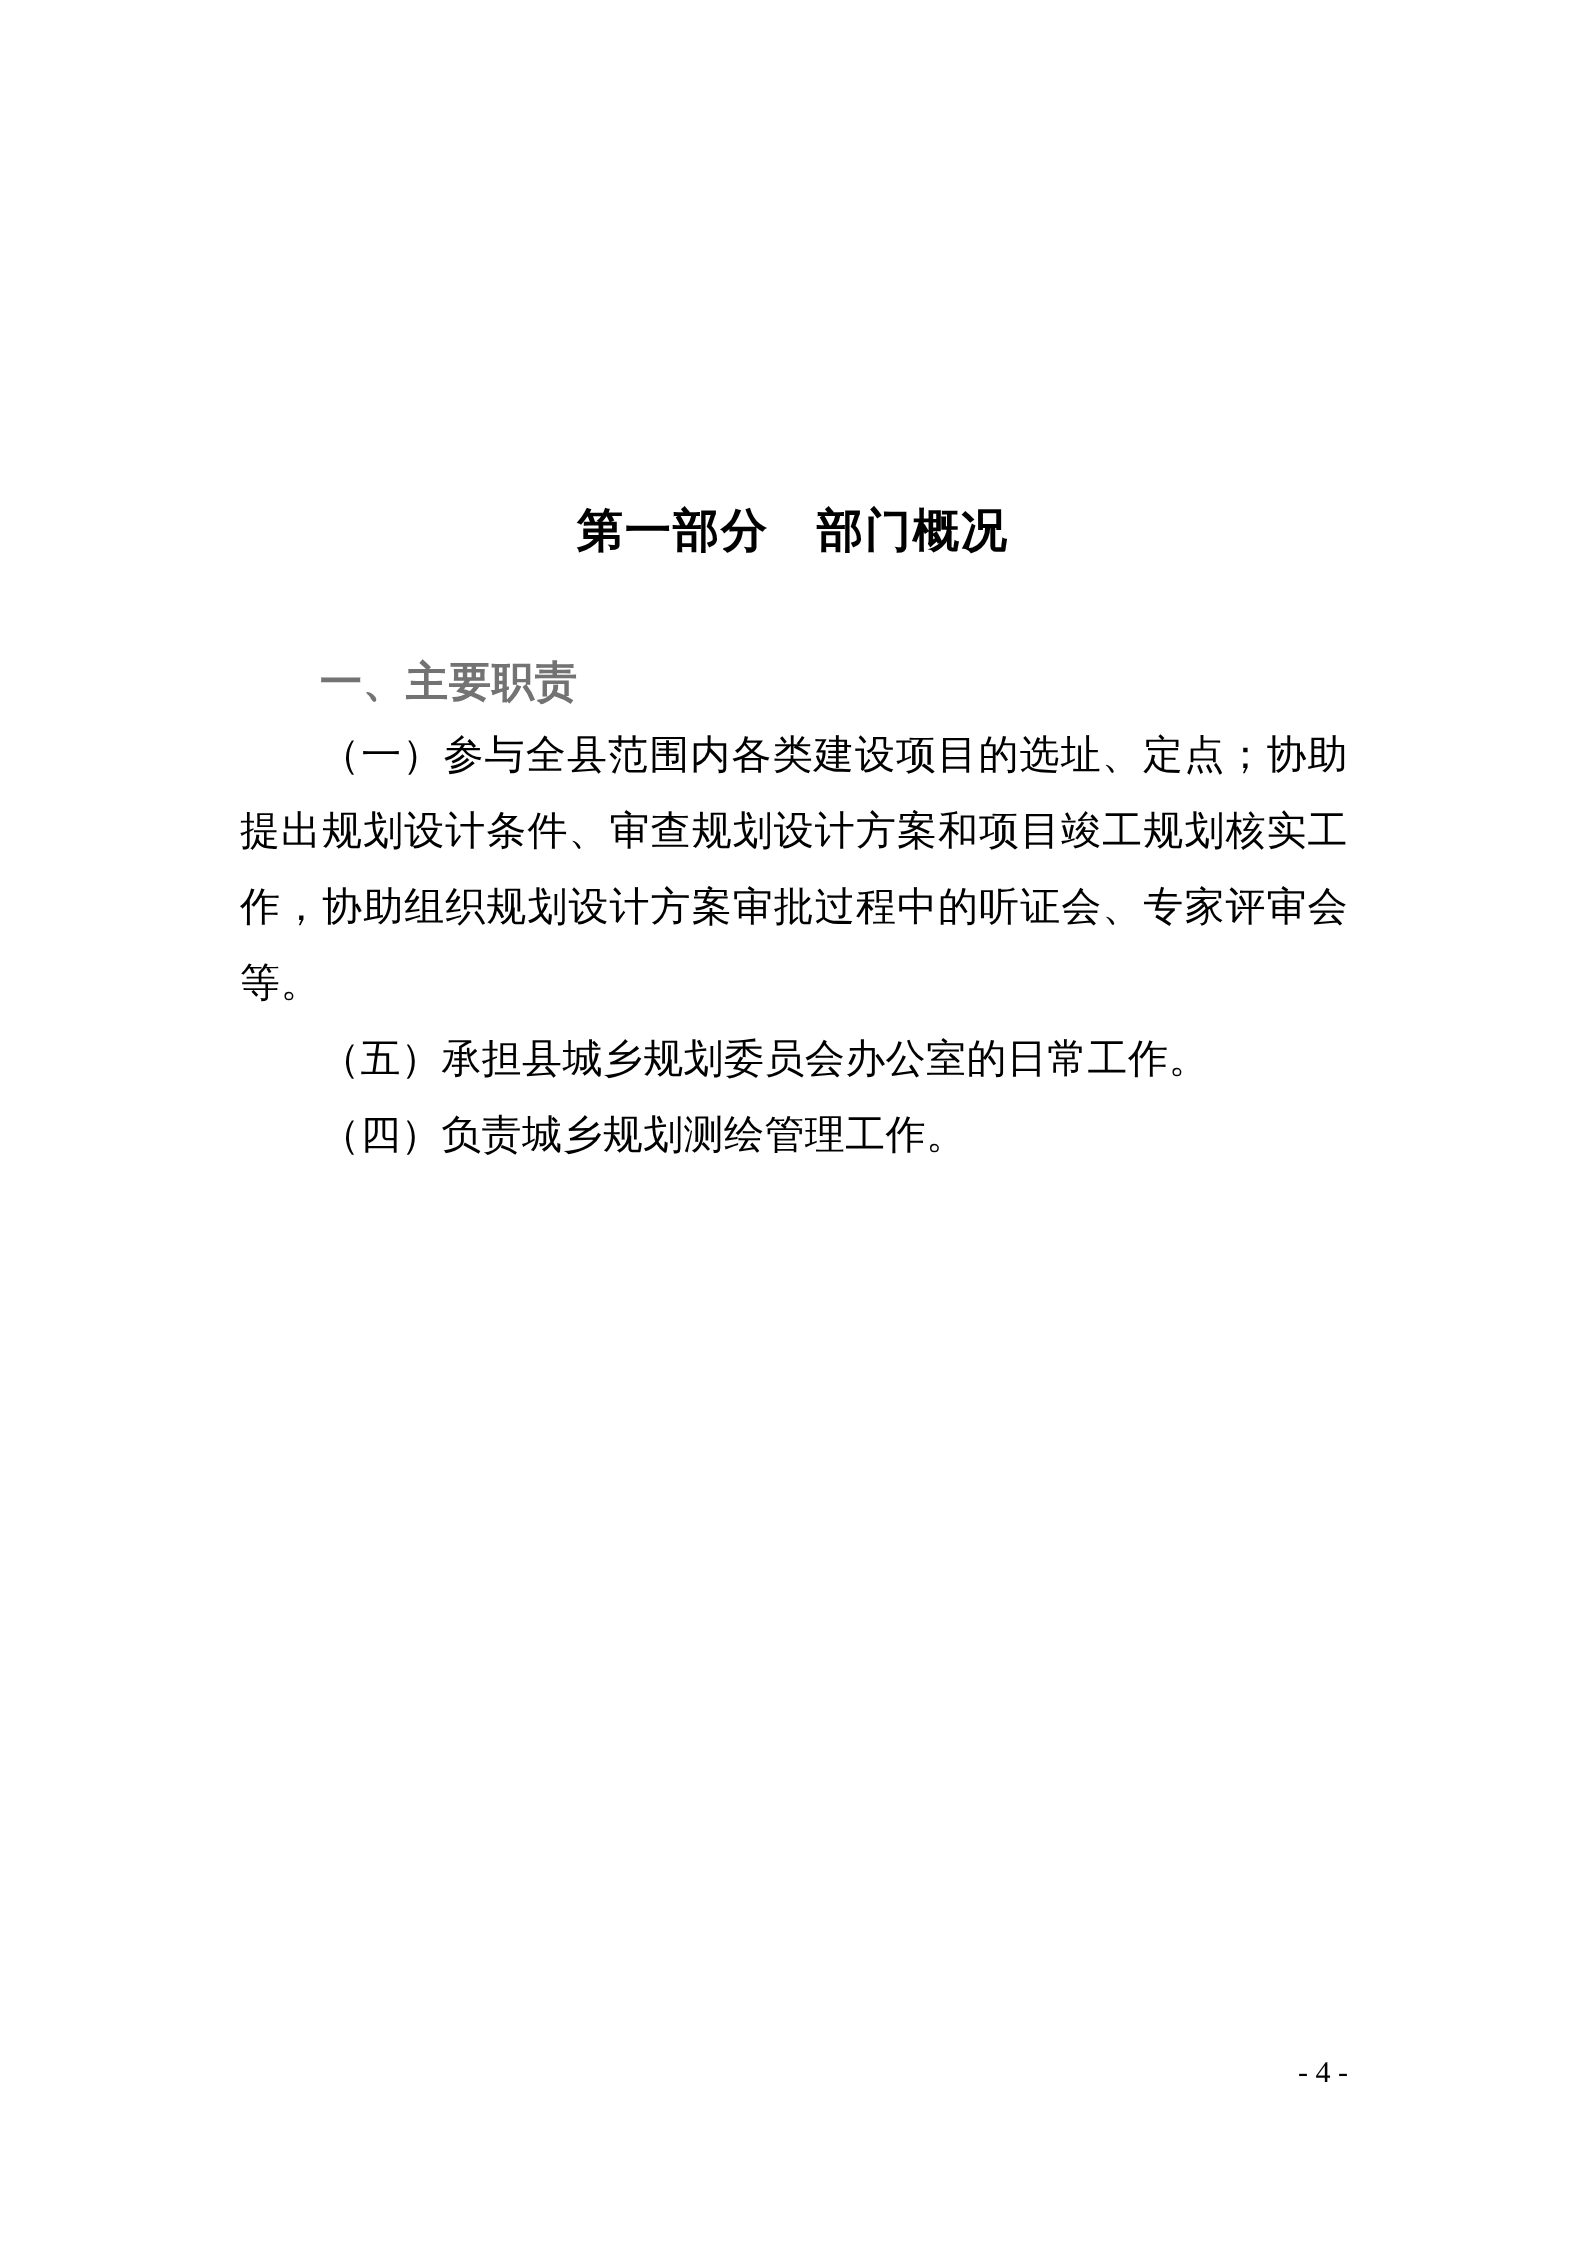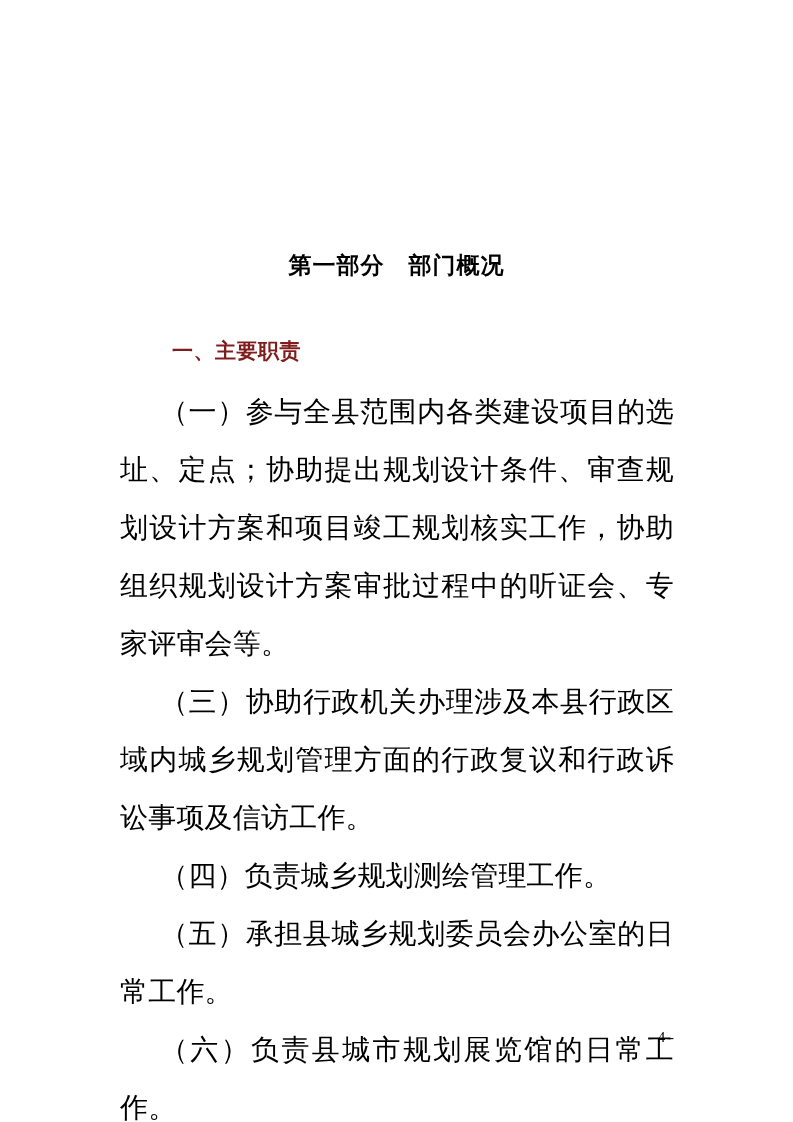--- a/index.html
+++ b/index.html
@@ -30,34 +30,34 @@
     letter-spacing: 1px;
     color: #000000;
   }
   .doc-body {
     position: absolute;
     top: 323px;
     left: 120px;
     width: 554px;
   }
   .section-heading {
-    margin: 12px;
-    font-family: Liberation Mono, monospace;
+    margin: 0;
+    font-family: Liberation Serif, serif;
     font-weight: bold;
     font-size: 21px;
     line-height: 36px;
     text-indent: 40px;
     letter-spacing: 0.5px;
-    color: #7f1d1d;
+    color: #737373;
   }
   .doc-paragraph {
     margin: 0;
     font-family: "Liberation Serif", "DejaVu Serif", serif;
-    font-size: 28px;
-    line-height: 58px;
+    font-size: 20px;
+    line-height: 38px;
     text-align: justify;
     text-justify: inter-ideograph;
     text-indent: 40px;
     letter-spacing: 0.2px;
     color: #000000;
   }
   .page-footer {
     position: absolute;
     top: 1028px;
     right: 119px;
@@ -74,27 +74,25 @@
 
   <h1 class="doc-title">第一部分　部门概况</h1>
 
   <div class="doc-body">
 
     <h2 class="section-heading">一、主要职责</h2>
 
     <p class="doc-paragraph">（一）参与全县范围内各类建设项目的选址、定点；协助提出规划设计条件、审查规划设计方案和项目竣工规划核实工作，协助组织规划设计方案审批过程中的听证会、专家评审会等。</p>
 
 
-    <p class="doc-paragraph">（三）协助行政机关办理涉及本县行政区域内城乡规划管理方面的行政复议和行政诉讼事项及信访工作。</p>
+
+    <p class="doc-paragraph">（五）承担县城乡规划委员会办公室的日常工作。</p>
 
     <p class="doc-paragraph">（四）负责城乡规划测绘管理工作。</p>
 
-    <p class="doc-paragraph">（五）承担县城乡规划委员会办公室的日常工作。</p>
-
-    <p class="doc-paragraph">（六）负责县城市规划展览馆的日常工作。</p>
 
 
 
 
   </div>
 
   <div class="page-footer">- 4 -</div>
 
 </div>
 

